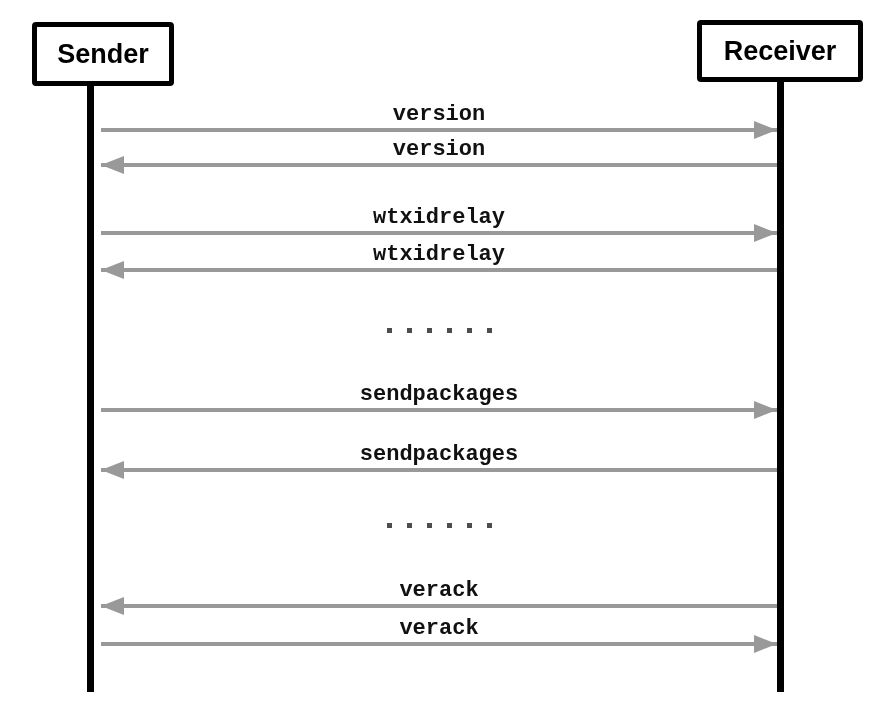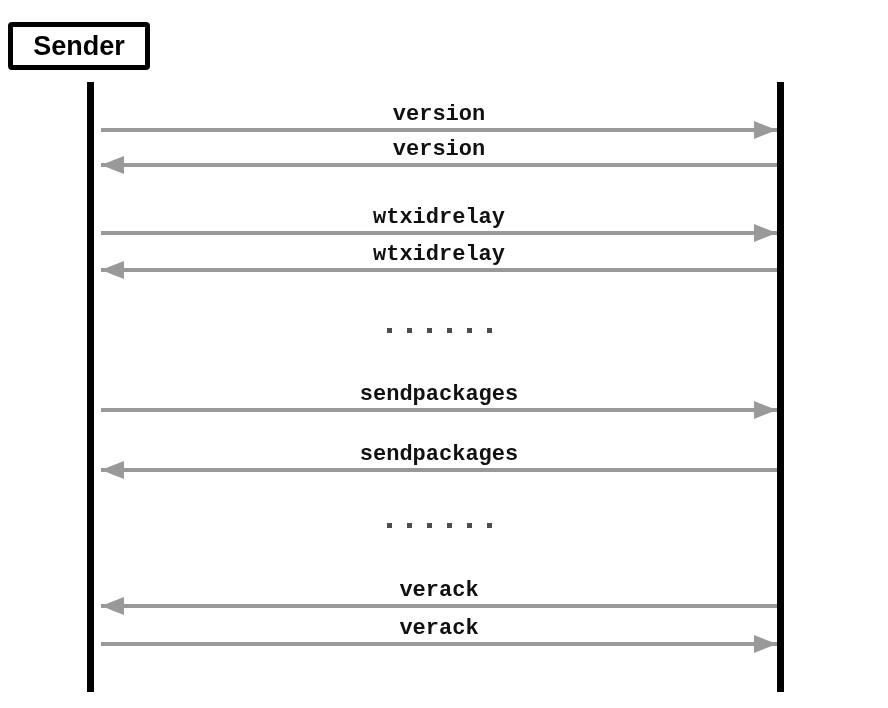--- a/index.html
+++ b/index.html
@@ -21,21 +21,21 @@
     border: 5px solid #000000;
     border-radius: 4px;
     background: #ffffff;
     display: flex;
     align-items: center;
     justify-content: center;
     font-weight: bold;
     font-size: 27px;
     color: #000000;
   }
-  .actor-box.sender   { left: 8px;  top: 22px; width: 142px; height: 48px; }
+  .actor-box.sender   { left: 32px;  top: 22px; width: 142px; height: 64px; }
   .actor-box.receiver { left: 697px; top: 20px; width: 166px; height: 62px; }
   .lifeline {
     position: absolute;
     top: 82px;
     width: 7px;
     height: 610px;
     background: #000000;
   }
   .lifeline.left  { left: 87px; }
   .lifeline.right { left: 777px; }
@@ -86,20 +86,23 @@
     background: #4d4d4d;
   }
 </style>
 </head>
 <body>
 
 <div class="canvas">
   <div class="actor-box sender">
     <span>Sender</span>
   </div>
+  <div class="actor-box receiver">
+    <span>Receiver</span>
+  </div>
   <div class="lifeline left"></div>
   <div class="lifeline right"></div>
   <div id="messages">
       <div class="msg-label" style="top: 103px;">version</div>
       <div class="arrow-line" style="top: 128px;"></div>
       <div class="arrow-head right" style="top: 121px;"></div>
       <div class="msg-label" style="top: 138px;">version</div>
       <div class="arrow-line" style="top: 163px;"></div>
       <div class="arrow-head left" style="top: 156px;"></div>
       <div class="msg-label" style="top: 206px;">wtxidrelay</div>

